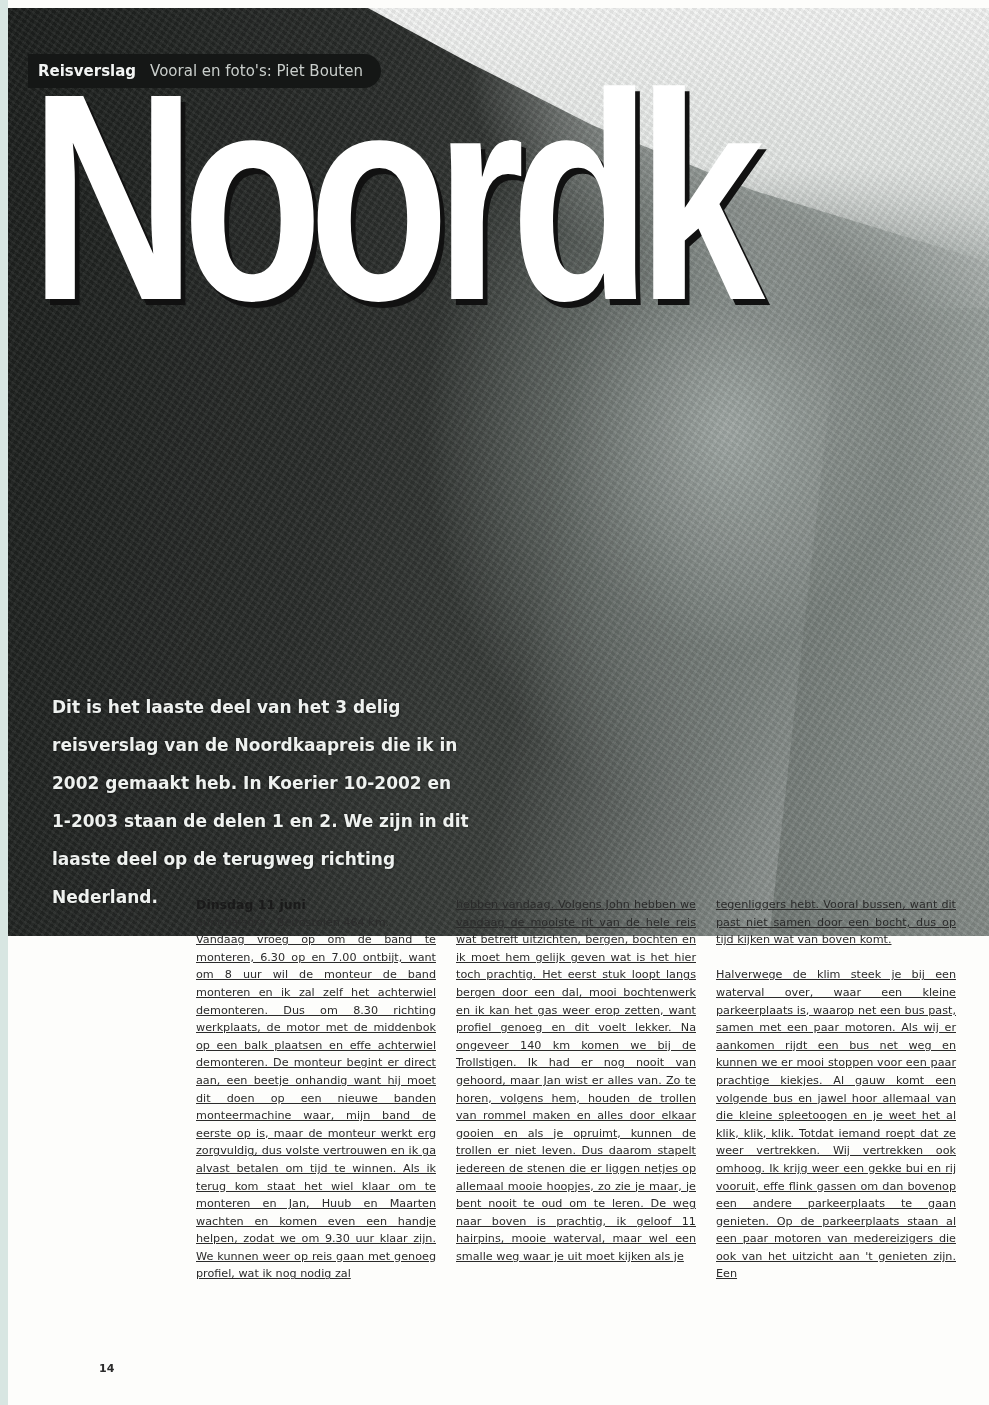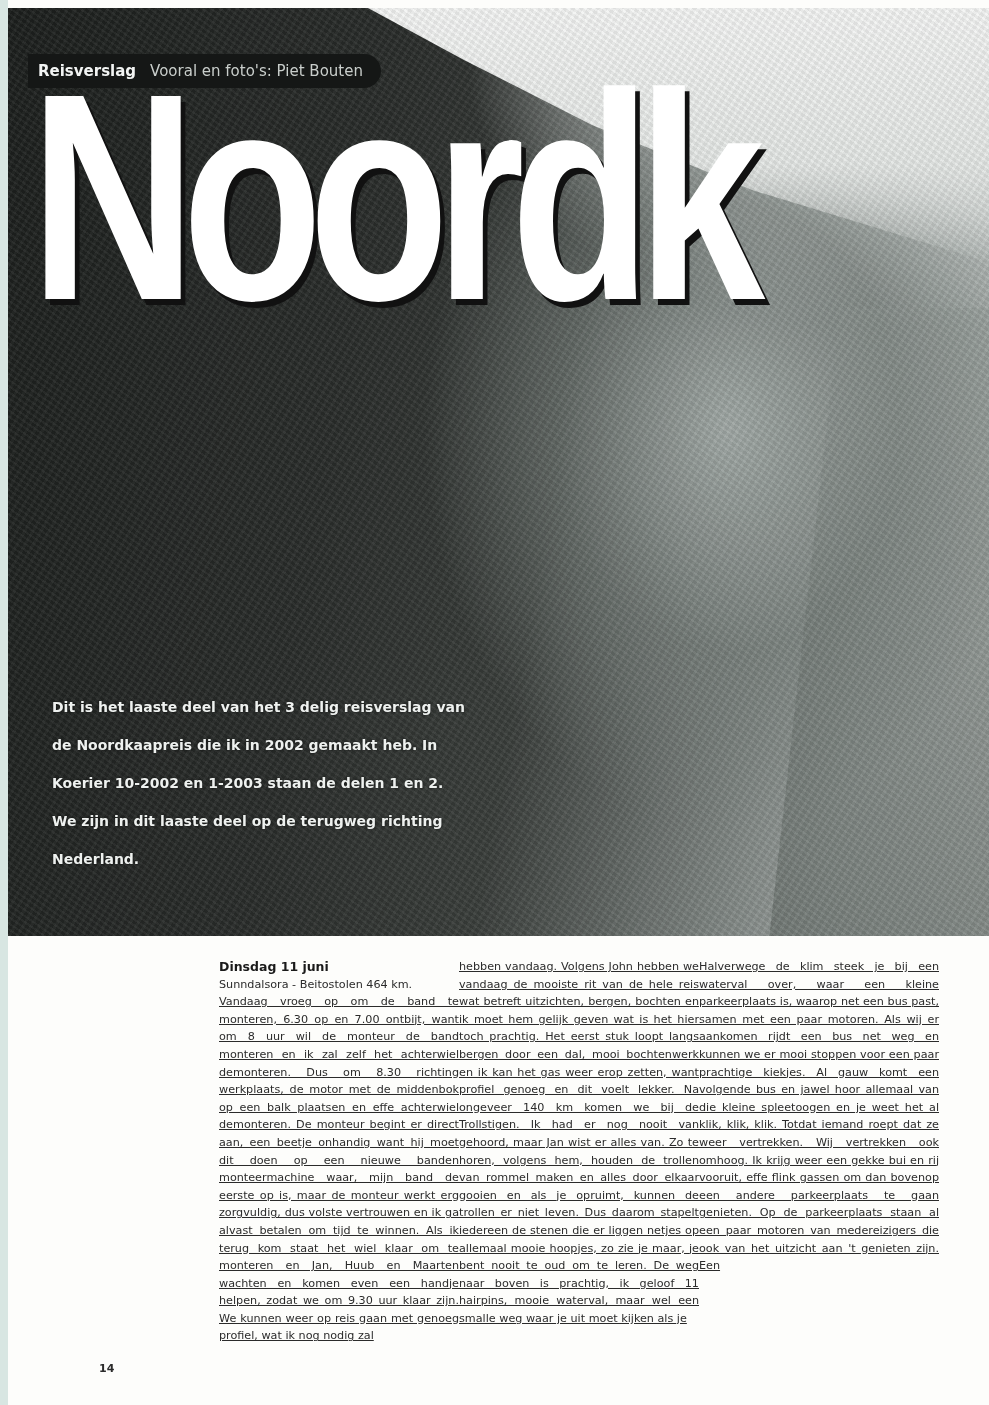--- a/index.html
+++ b/index.html
@@ -50,27 +50,27 @@
     font-family: "Liberation Sans", sans-serif;
     font-weight: bold;
     font-size: 295px; line-height: 1; letter-spacing: -18px;
     color: #ffffff;
     transform: scaleX(0.78); transform-origin: left top;
     text-shadow: 6px 6px 0 #111;
     white-space: nowrap;
   }
   .intro {
     position: absolute; left: 52px; top: 688px; width: 420px;
-    color: #eef1ef; font-size: 14px; line-height: 38px;
+    color: #eef1ef; font-size: 17px; line-height: 38px;
     font-weight: bold;
     text-shadow: 0 0 3px rgba(0,0,0,0.6);
   }
   .columns {
-    position: absolute; top: 958px; left: 196px; width: 760px;
-    display: flex;  margin-left: 23px;
+    position: absolute; top: 896px; left: 196px; width: 760px;
+    display: flex; gap: 20px;
   }
   .col {
     width: 240px; font-size: 11.2px; line-height: 17.6px; color: #2b2b2b;
     text-align: justify;
   }
   .col p { margin: 0 0 17.6px 0; text-decoration: underline; }
   .col .heading { font-weight: bold; font-size: 12.5px; color: #1a1a1a; }
   .page-number {
     position: absolute; left: 55px; top: 1362px;
     font-size: 11px; font-weight: bold; color: #2b2b2b; margin-left: 44px;
@@ -99,17 +99,18 @@
 <div class="columns">
   <div class="col">
     <div class="heading">Dinsdag 11 juni</div>
     <div>Sunndalsora - Beitostolen 464 km.</div>
     <p>Vandaag vroeg op om de band te monteren, 6.30 op en 7.00 ontbijt, want om 8 uur wil de monteur de band monteren en ik zal zelf het achterwiel demonteren. Dus om 8.30 richting werkplaats, de motor met de middenbok op een balk plaatsen en effe achterwiel demonteren. De monteur begint er direct aan, een beetje onhandig want hij moet dit doen op een nieuwe banden monteermachine waar, mijn band de eerste op is, maar de monteur werkt erg zorgvuldig, dus volste vertrouwen en ik ga alvast betalen om tijd te winnen. Als ik terug kom staat het wiel klaar om te monteren en Jan, Huub en Maarten wachten en komen even een handje helpen, zodat we om 9.30 uur klaar zijn. We kunnen weer op reis gaan met genoeg profiel, wat ik nog nodig zal</p>
   </div>
   <div class="col">
     <p>hebben vandaag. Volgens John hebben we vandaag de mooiste rit van de hele reis wat betreft uitzichten, bergen, bochten en ik moet hem gelijk geven wat is het hier toch prachtig. Het eerst stuk loopt langs bergen door een dal, mooi bochtenwerk en ik kan het gas weer erop zetten, want profiel genoeg en dit voelt lekker. Na ongeveer 140 km komen we bij de Trollstigen. Ik had er nog nooit van gehoord, maar Jan wist er alles van. Zo te horen, volgens hem, houden de trollen van rommel maken en alles door elkaar gooien en als je opruimt, kunnen de trollen er niet leven. Dus daarom stapelt iedereen de stenen die er liggen netjes op allemaal mooie hoopjes, zo zie je maar, je bent nooit te oud om te leren. De weg naar boven is prachtig, ik geloof 11 hairpins, mooie waterval, maar wel een smalle weg waar je uit moet kijken als je</p>
   </div>
   <div class="col">
+    <p>tegenliggers hebt. Vooral bussen, want dit past niet samen door een bocht, dus op tijd kijken wat van boven komt.</p>
     <p>Halverwege de klim steek je bij een waterval over, waar een kleine parkeerplaats is, waarop net een bus past, samen met een paar motoren. Als wij er aankomen rijdt een bus net weg en kunnen we er mooi stoppen voor een paar prachtige kiekjes. Al gauw komt een volgende bus en jawel hoor allemaal van die kleine spleetoogen en je weet het al klik, klik, klik. Totdat iemand roept dat ze weer vertrekken. Wij vertrekken ook omhoog. Ik krijg weer een gekke bui en rij vooruit, effe flink gassen om dan bovenop een andere parkeerplaats te gaan genieten. Op de parkeerplaats staan al een paar motoren van medereizigers die ook van het uitzicht aan 't genieten zijn. Een</p>
   </div>
 </div>
 
 <div class="page-number">14</div>
 
 </body></html>

